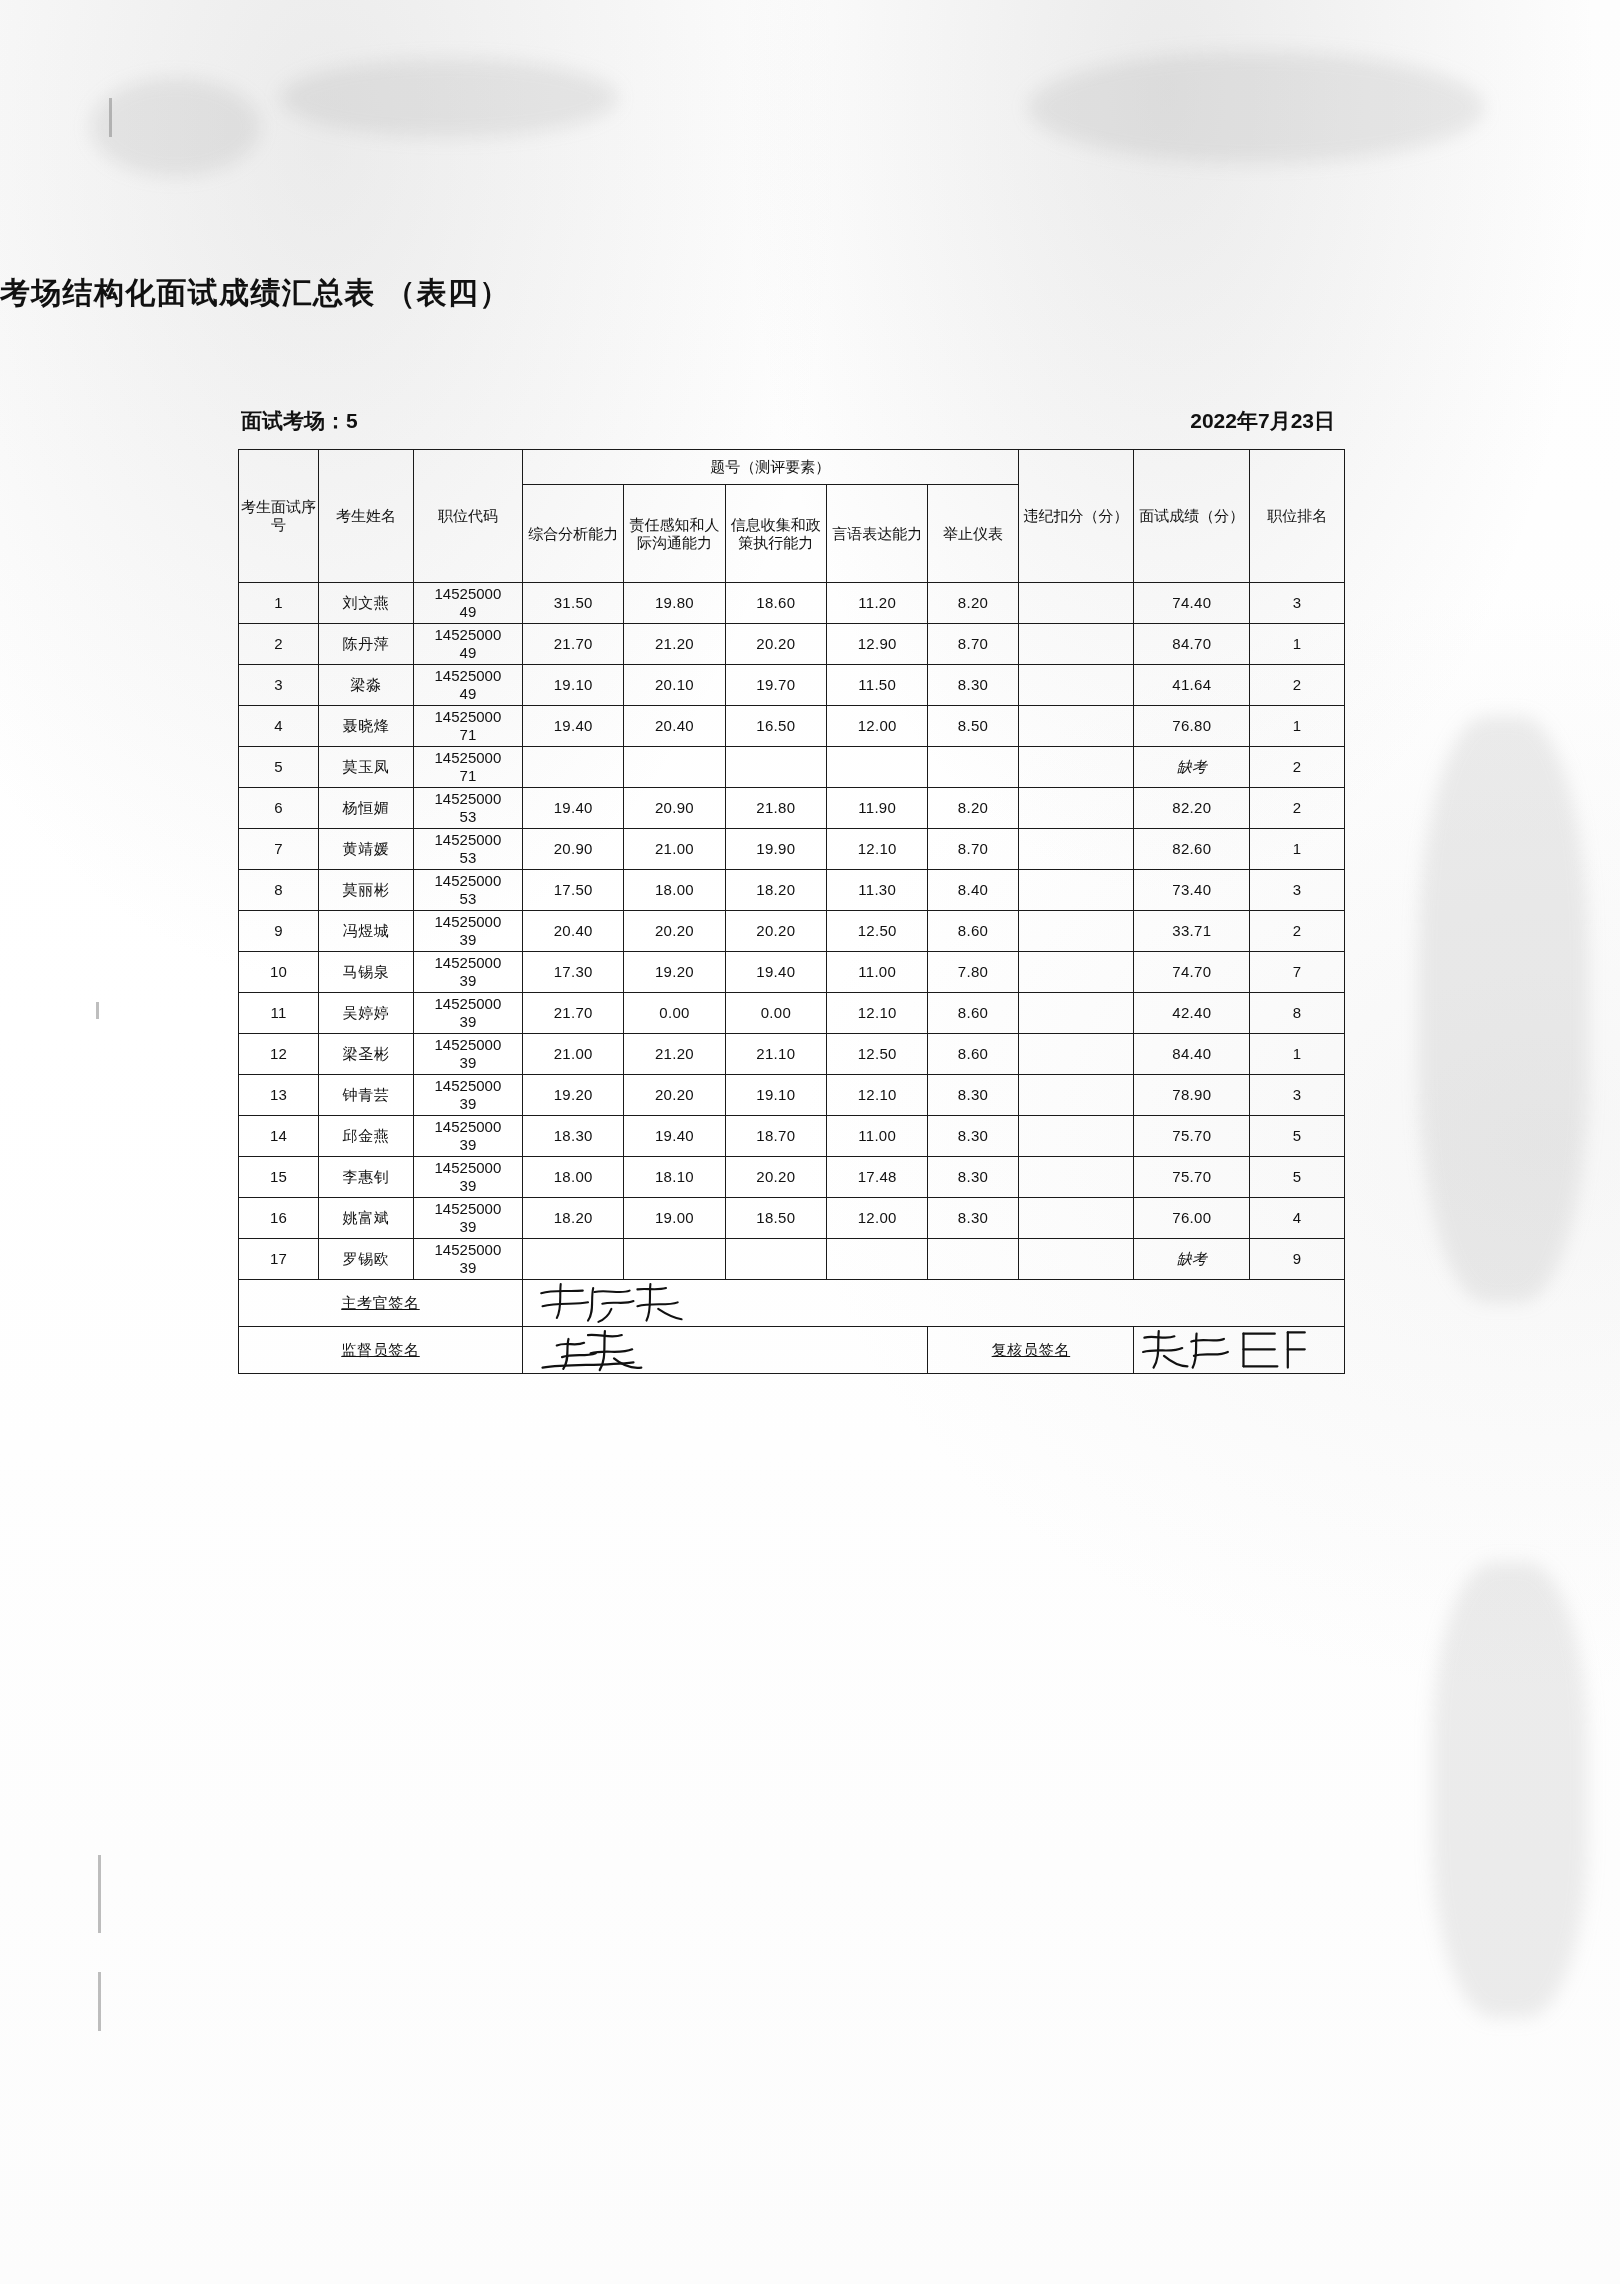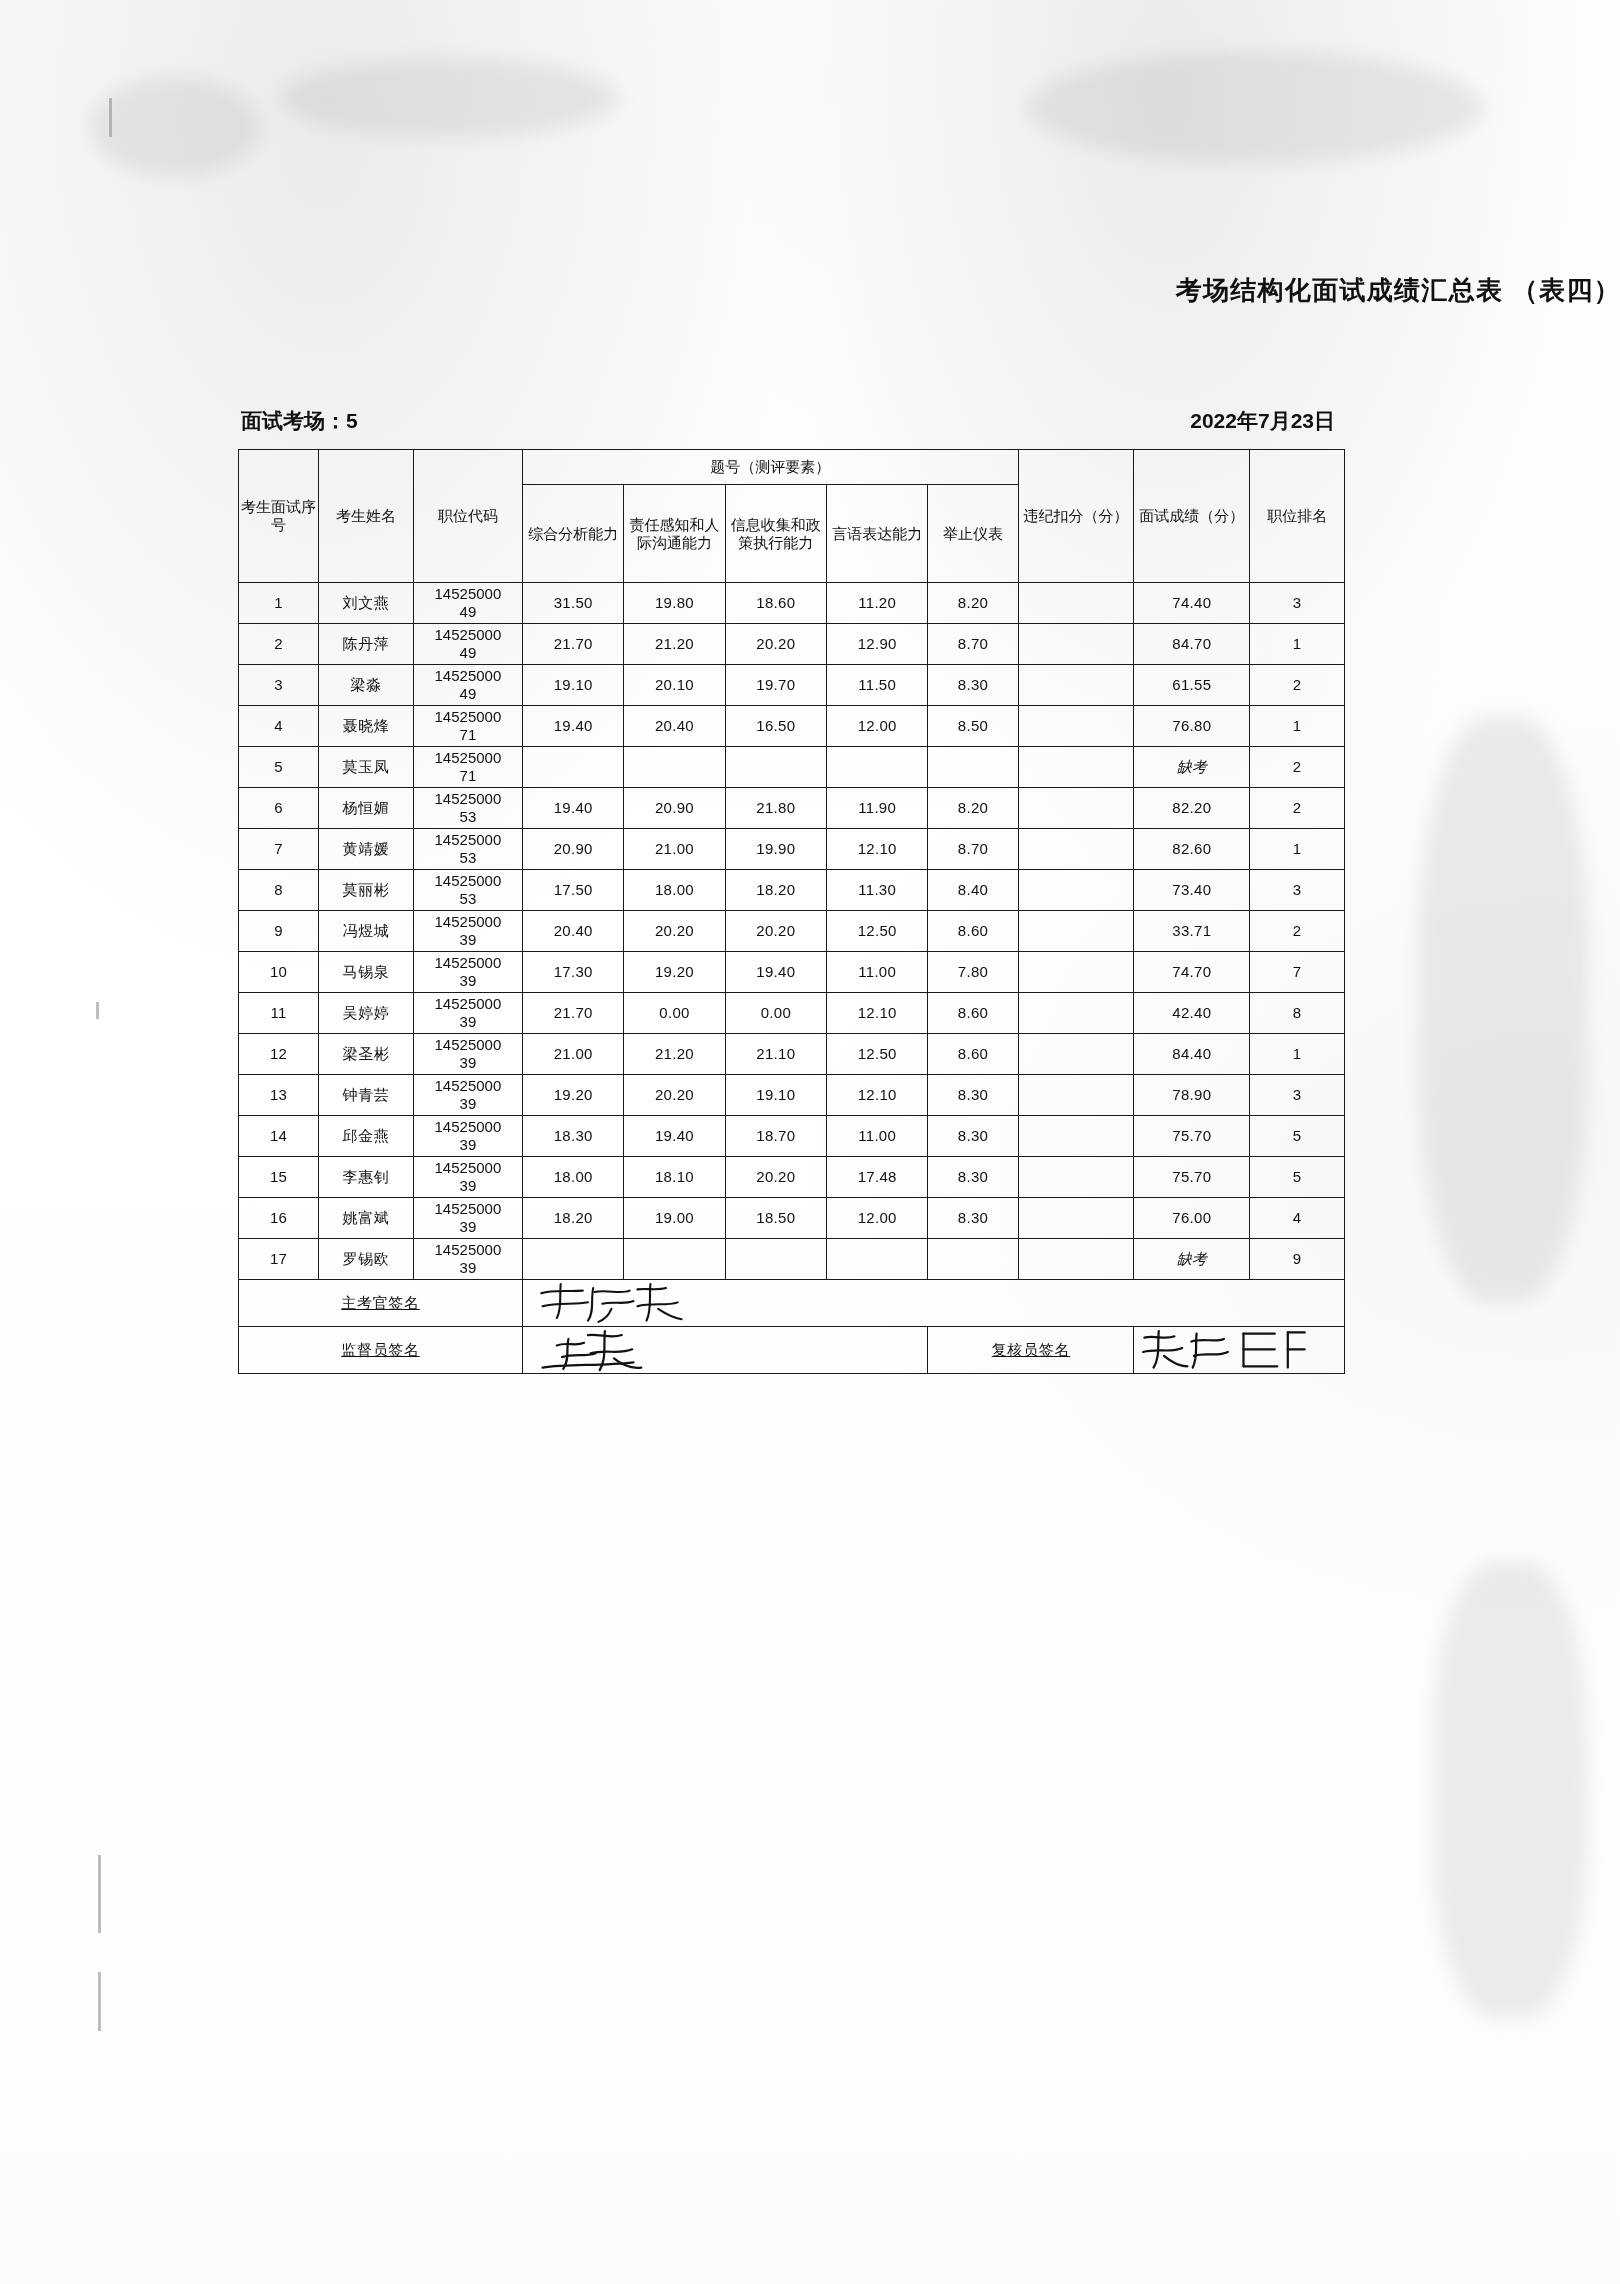--- a/index.html
+++ b/index.html
@@ -31,24 +31,24 @@
     background: rgba(140,140,140,0.16);
     filter: blur(9px);
     pointer-events: none;
   }
 
   .doc-title {
     position: absolute;
     top: 273px;
     left: 0;
     width: 100%;
-    text-align: right;
-    font-family: "Liberation Sans", "DejaVu Sans", sans-serif;
-    font-weight: bold;
-    font-size: 26px;
+    text-align: left;
+    font-family: "Liberation Sans", "DejaVu Sans", sans-serif;
+    font-weight: bold;
+    font-size: 30px;
     letter-spacing: 1.3px;
   }
 
   .meta-row {
     position: absolute;
     top: 407px;
     left: 241px;
     width: 1094px;
     display: flex;
     justify-content: space-between;
@@ -218,21 +218,21 @@
         <td class="num">3</td>
         <td class="name">梁淼</td>
         <td class="code" style="white-space: pre-line;">14525000
 49</td>
         <td class="num">19.10</td>
         <td class="num">20.10</td>
         <td class="num">19.70</td>
         <td class="num">11.50</td>
         <td class="num">8.30</td>
         <td class="num"></td>
-        <td class="num">61.55</td>
+        <td class="num">41.64</td>
         <td class="num">2</td>
       </tr>
       <tr class="data-row">
         <td class="num">4</td>
         <td class="name">聂晓烽</td>
         <td class="code" style="white-space: pre-line;">14525000
 71</td>
         <td class="num">19.40</td>
         <td class="num">20.40</td>
         <td class="num">16.50</td>

